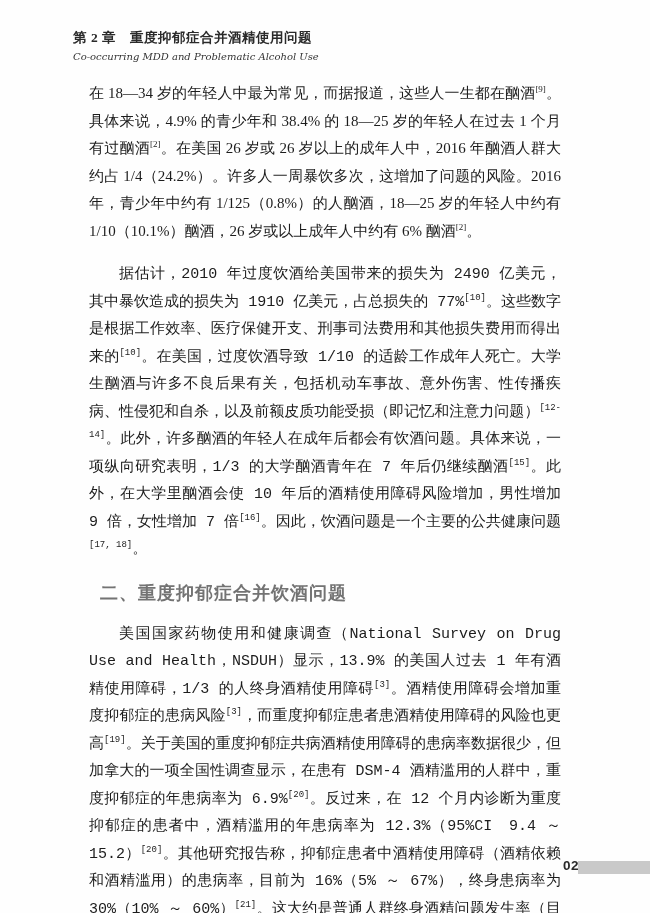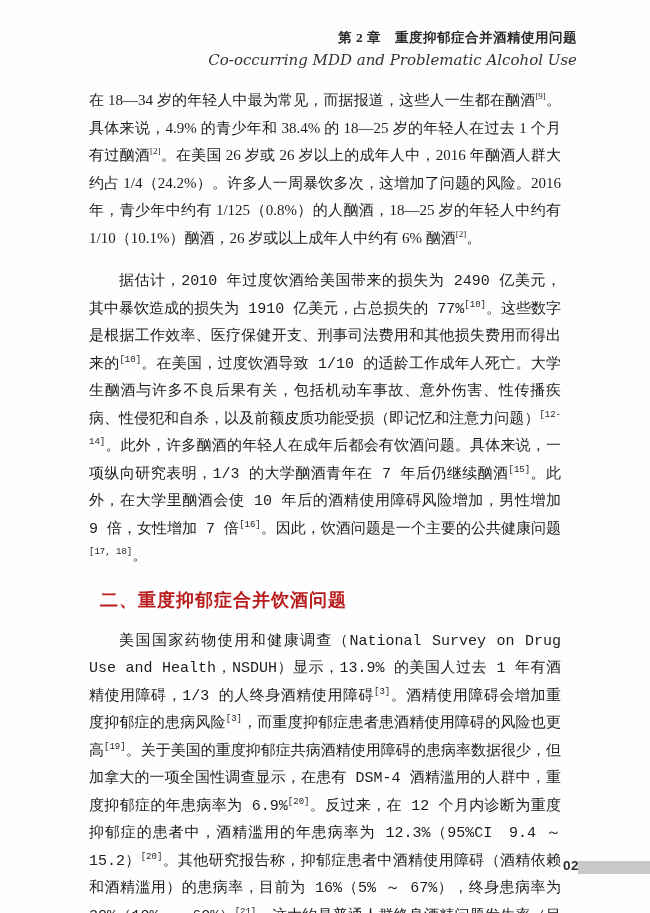--- a/index.html
+++ b/index.html
@@ -13,32 +13,31 @@
     overflow: hidden;
   }
   .page {
     box-sizing: border-box;
     width: 650px;
     height: 913px;
     padding: 28px 73px 0 73px;
     position: relative;
   }
   .page-header {
-    text-align: right;
     margin-bottom: 16px;
   }
   .chapter-title {
     font-size: 13.5px;
     font-weight: bold;
     color: #2a2a2a;
     letter-spacing: 0.5px;
     line-height: 1.5;
   }
   .english-title {
-    font-size: 15px;
+    font-size: 10px;
     font-style: italic;
     color: #333;
     line-height: 1.4;
     margin-top: 2px;
     font-family: "DejaVu Serif", "Liberation Serif", serif;
   }
   .body-text p {
     font-size: 15px;
     line-height: 27.5px;
     text-align: justify;
@@ -48,21 +47,21 @@
   .body-text p.indent { text-indent: 2em; font-family: Liberation Mono, monospace; }
   .body-text sup {
     font-size: 9px;
     line-height: 0;
     vertical-align: 6px;
     letter-spacing: 0;
   }
   .section-heading {
     font-size: 18px;
     font-weight: bold;
-    color: #b91c1c;
+    color: #737373;
     margin: 17px 0 13px 0;
     padding-left: 27px;
     letter-spacing: 1px;
   }
   .page-footer {
     position: absolute;
     left: 0;
     top: 858px;
     width: 650px;
     height: 20px;

